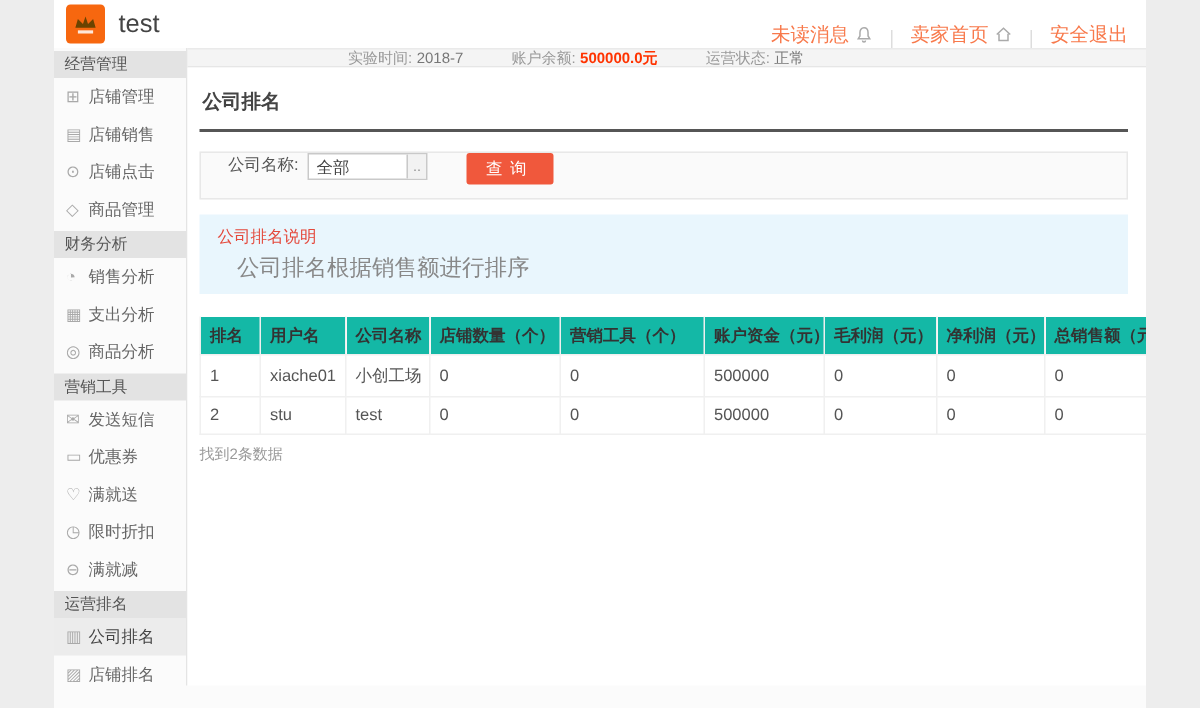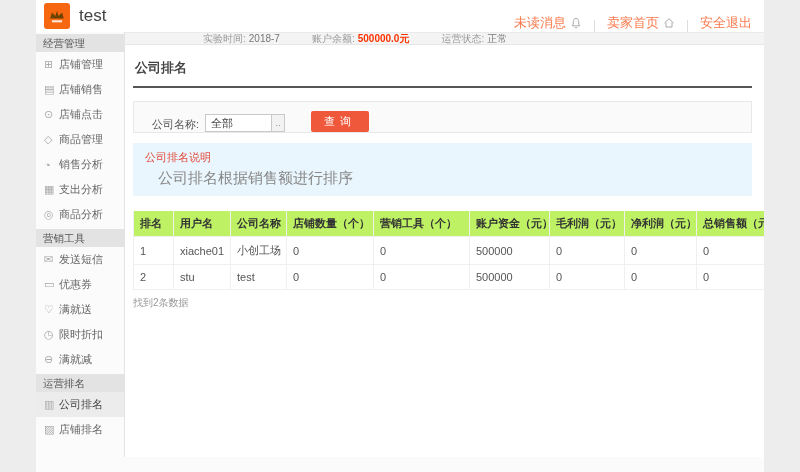--- a/index.html
+++ b/index.html
@@ -12,53 +12,53 @@
   .logo-box { width:26px; height:26px; background:#f7670f; border-radius:3px; display:flex; align-items:center; justify-content:center; }
   .logo-text { margin-left:9px; font-size:17px; color:#444; }
   .top-links { position:absolute; right:12px; top:0; height:32px; display:flex; align-items:flex-end; font-size:13px; color:#f8794b; }
   .top-links .lnk { display:flex; align-items:center; gap:4px; cursor:pointer; }
   .top-links .sep { width:1px; height:12px; background:#ddd; margin:0 12px; }
   .mini-ic { width:12px; height:12px; }
 
   
   .infobar { position:absolute; left:89px; top:32px; right:0; height:13px; background:#f4f4f4;
              border-top:1px solid #eaeaea; border-bottom:1px solid #e6e6e6;
-             display:flex; align-items:center; font-size:10px; color:#999; padding-left:78px; }
+             display:flex; align-items:center; font-size:10px; color:#999; padding-left:107px; }
   .infobar .pair { margin-right:32px; white-space:nowrap; }
   .infobar .val { color:#777; margin-left:3px; }
   .infobar .val.red { color:#f30; font-weight:bold; }
 
   
   .sidebar { position:absolute; left:0; top:32px; width:89px; bottom:0; background:#fbfbfb; border-right:1px solid #e4e4e4; }
   .sec-title { height:18px; line-height:18px; background:#e3e3e3; color:#555; font-size:10.5px; padding-left:7px; margin-top:2px; }
   .side-item { height:25px; display:flex; align-items:center; padding-left:8px; font-size:11px; color:#666; cursor:pointer; }
   .side-item .ic { width:15px; font-size:11px; color:#a9a9a9; flex:none; }
   .side-item.active { background:#ececec; color:#444; }
 
   
   .main { position:absolute; left:89px; top:45px; right:0; bottom:0; padding:10px 12px 0 8px; background:#fff; }
   .page-title { font-size:13px; font-weight:bold; color:#444; padding:4px 0 9px 2px; border-bottom:2px solid #565656; }
 
   .filter-box { margin-top:13px; height:32px; background:#fafafa; border:1px solid #e8e8e8;
-                display:flex; align-items:flex-end; padding-left:18px; font-size:11px; color:#555; }
+                display:flex; align-items:flex-start; padding-left:18px; font-size:11px; color:#555; }
   .select { width:80px; height:18px; border:1px solid #c9c9c9; background:#fff; margin-left:6px;
             display:flex; align-items:center; justify-content:space-between; font-size:11px; color:#444; cursor:pointer; }
   .select .sel-val { padding-left:5px; }
   .select .handle { width:13px; align-self:stretch; border-left:1px solid #c9c9c9; background:#f2f2f2;
                     display:flex; align-items:center; justify-content:center; font-size:8px; color:#888; }
   .query-btn { margin-left:26px; width:58px; height:21px; background:#f0583c; color:#fff; font-size:11px;
                letter-spacing:5px; border:none; border-radius:2px; cursor:pointer;
                display:flex; align-items:center; justify-content:center; }
 
   .notice { margin-top:10px; background:#e9f6fd; padding:7px 12px 8px; font-size:11px; }
   .notice-title { color:#e4493c; margin-bottom:4px; }
   .notice-body { color:#888; padding-left:13px; font-size:15px; }
 
   table.rank { margin-top:15px; width:100%; border-collapse:collapse; font-size:11px; table-layout:fixed; }
-  table.rank th { font-weight:bold; color:#333; text-align:left; padding:5px 6px; border:1px solid #efefef; border-top:none; background:#bef264; white-space:nowrap; overflow:hidden;margin-top:45px; }
+  table.rank th { font-weight:bold; color:#333; text-align:left; padding:5px 6px; border:1px solid #efefef; border-top:none; background:#14b8a6; white-space:nowrap; overflow:hidden;margin-top:45px; }
   table.rank td { color:#555; padding:6px; border:1px solid #f0f0f0; white-space:nowrap; overflow:hidden; }
   .footer-note { text-align:left; font-size:10px; color:#999; margin-top:6px; }
 
   .bottom-strip { position:absolute; left:0; right:0; bottom:0; height:15px; background:#fbfbfb; }
 </style>
 </head>
 <body>
 
 <div class="app">
 
@@ -118,20 +118,21 @@
     </div>
     <div class="side-item">
       <span class="ic">⊙</span>
       <span>店铺点击</span>
     </div>
     <div class="side-item">
       <span class="ic">◇</span>
       <span>商品管理</span>
     </div>
 
+    <div class="sec-title">财务分析</div>
     <div class="side-item">
       <span class="ic">◔</span>
       <span>销售分析</span>
     </div>
     <div class="side-item">
       <span class="ic">▦</span>
       <span>支出分析</span>
     </div>
     <div class="side-item">
       <span class="ic">◎</span>

